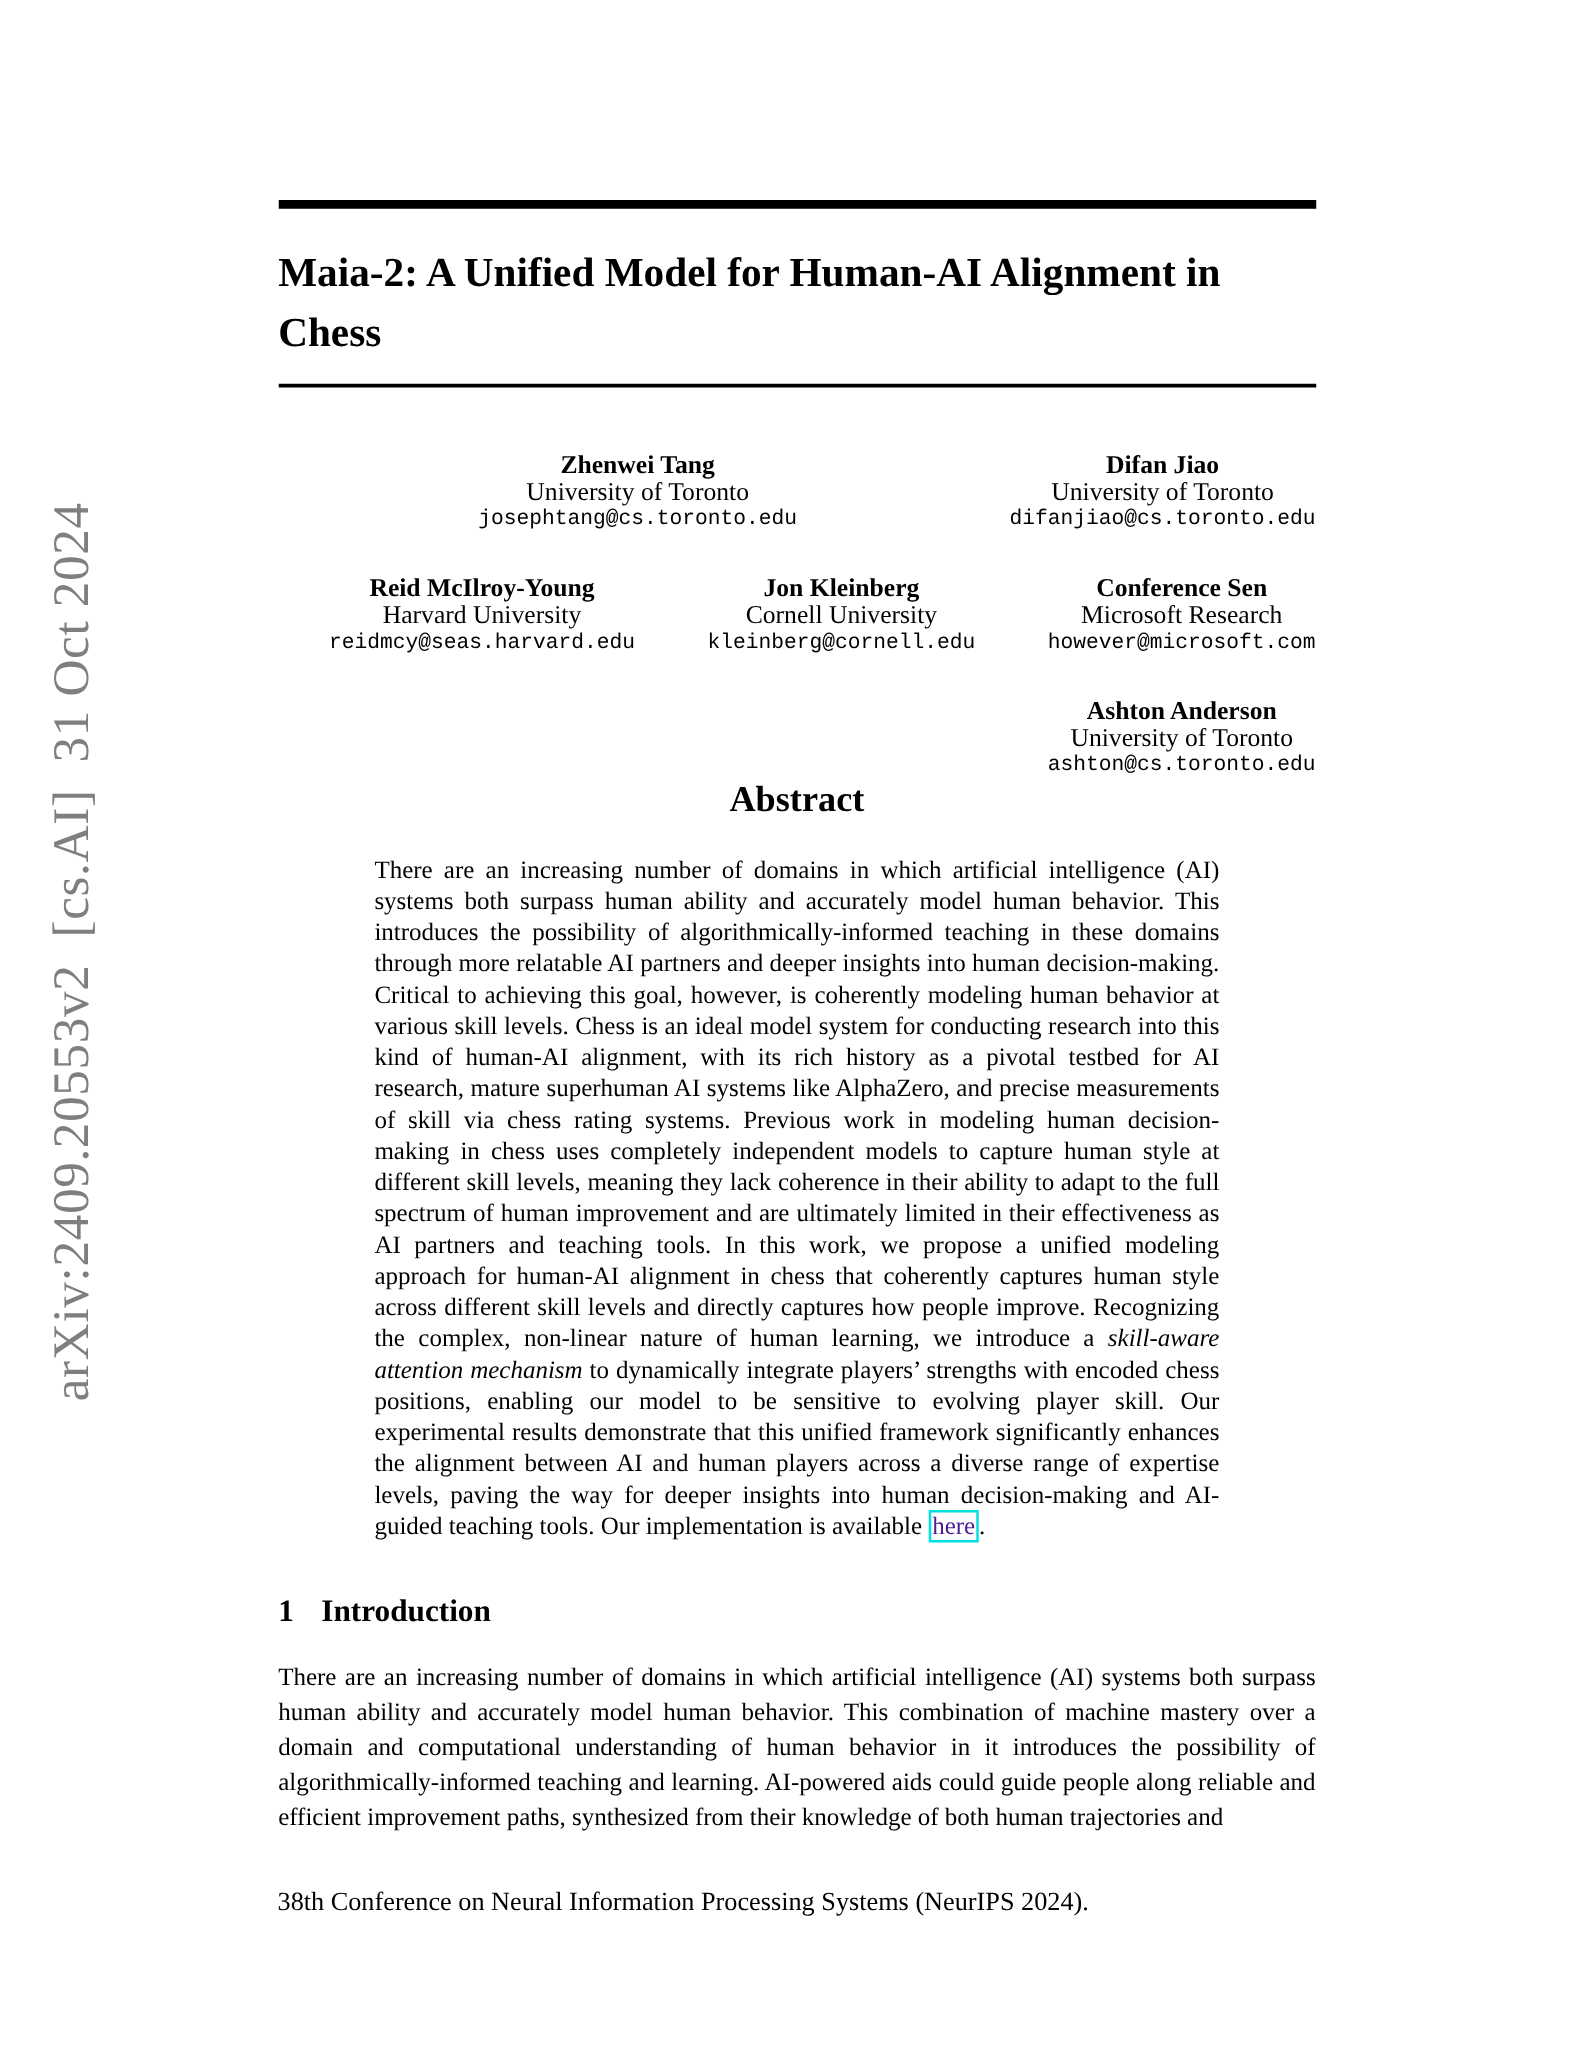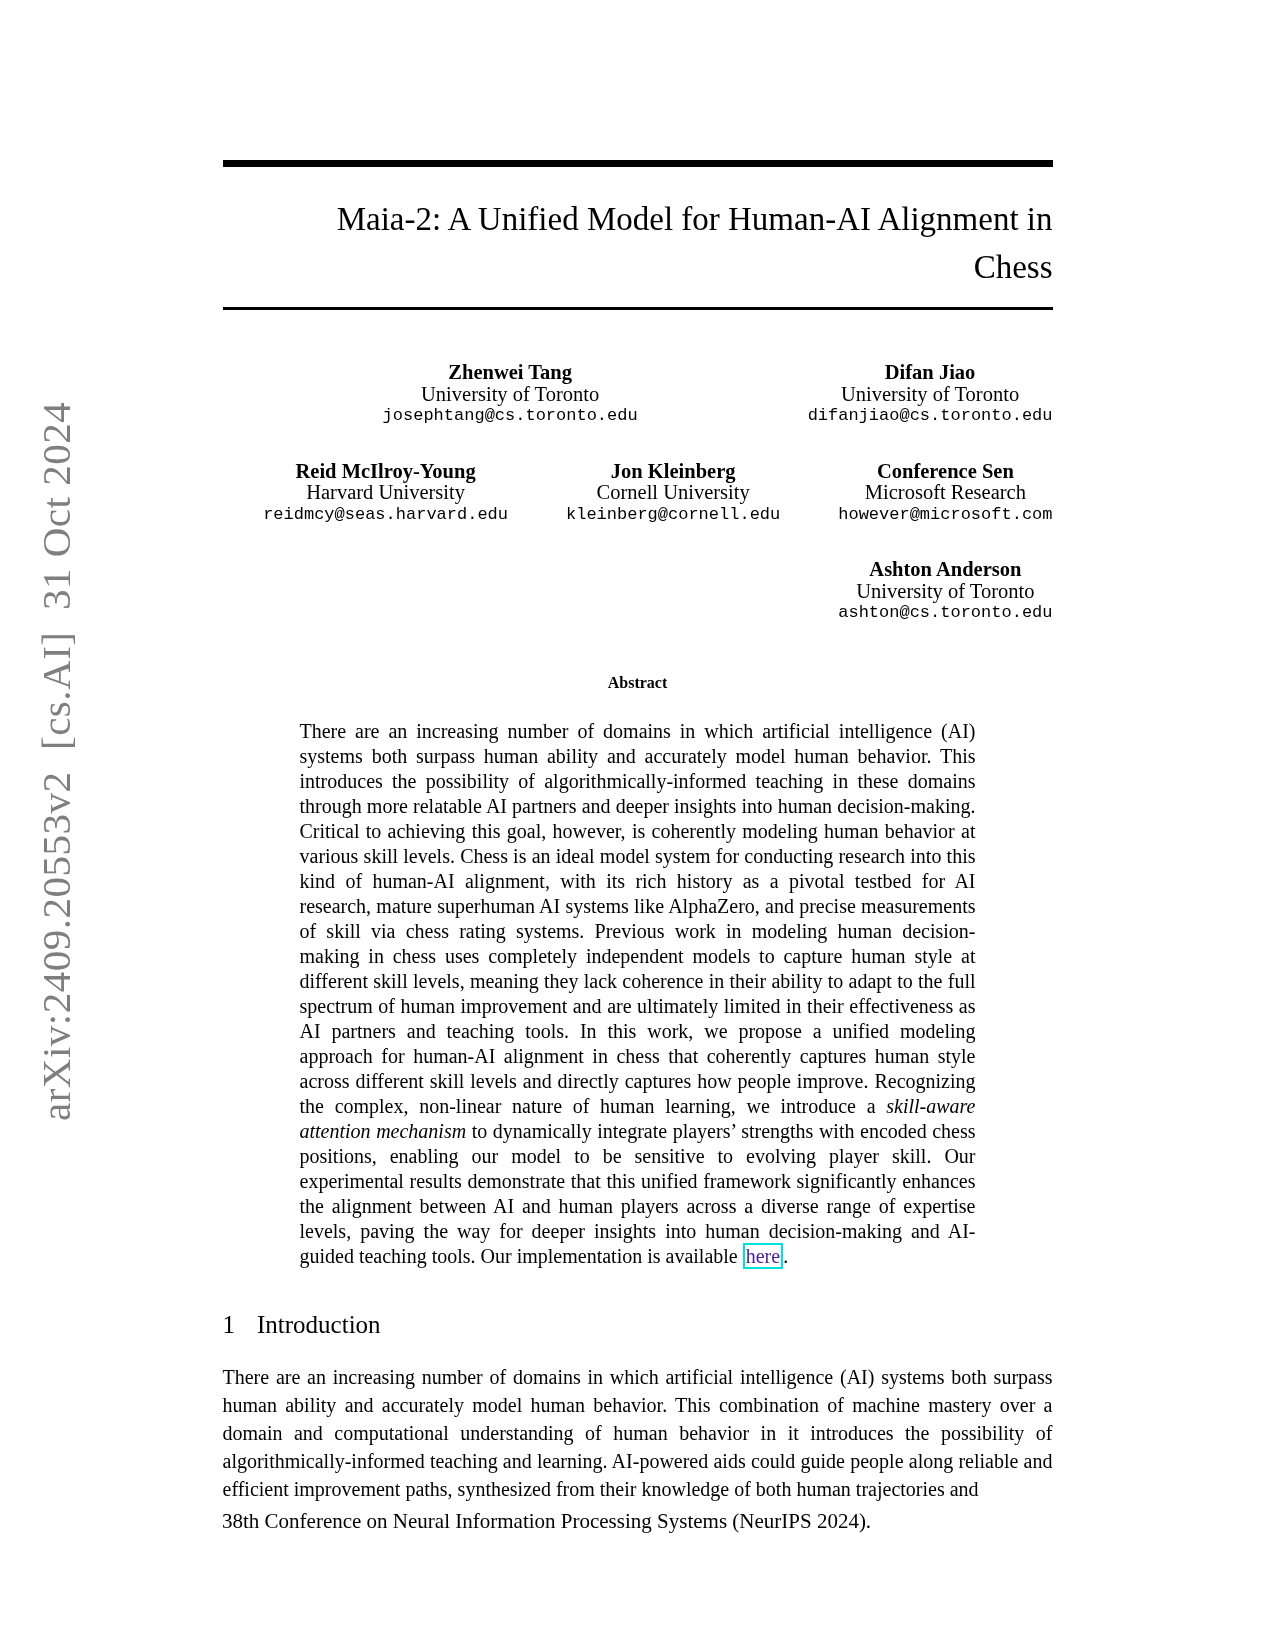--- a/index.html
+++ b/index.html
@@ -28,62 +28,61 @@
   }
   .content {
     width: 830px;
     margin: 0 auto;
     padding-top: 160px;
   }
   .rule-thick { height: 7px; background: #000; }
   .rule-thin  { height: 3px; background: #000; margin-top: 16px; }
   .title {
     margin-top: 28px;
-    text-align: right;
-    font-weight: normal;
+    text-align: left;
+    font-weight: bold;
     font-size: 33px;
     line-height: 48px;
   }
   .authors { margin-top: 52px; }
   .author-row {
     display: flex;
     justify-content: flex-end;
     text-align: center;
     margin-bottom: 34px;
   }
   .author-row.row1 { gap: 170px; }
   .author-row.row2 { gap: 58px; }
   .author-row.row3 { margin-bottom: 0; }
   .author-block { min-width: 200px; }
   .author-name  { font-weight: bold; font-size: 20.5px; line-height: 21.5px; }
   .author-affil { font-size: 20.5px; line-height: 21.5px; }
   .author-email { font-family: "Liberation Mono", monospace; font-size: 17px; line-height: 21.5px; }
   .abstract-heading {
-    margin-top: 50px;
     text-align: center;
     font-weight: bold;
-    font-size: 16px;
+    font-size: 29px;
   }
   .abstract-body {
     width: 676px;
     margin: 27px auto 0 auto;
     text-align: justify;
     font-size: 20px;
     line-height: 25px;
   }
   .abstract-body .italic { font-style: italic; }
   .link-box {
     color: #4c1d95;
     text-decoration: none;
     border: 2px solid #00e0e0;
     padding: 0 1px;
   }
   .section-heading {
     margin-top: 42px;
-    font-weight: normal;
+    font-weight: bold;
     font-size: 25px;
   }
   .section-heading .sec-num { display: inline-block; margin-right: 22px; }
   .intro-para {
     margin-top: 24px;
     text-align: justify;
     font-size: 20px;
     line-height: 28px;
   }
   .footer {

